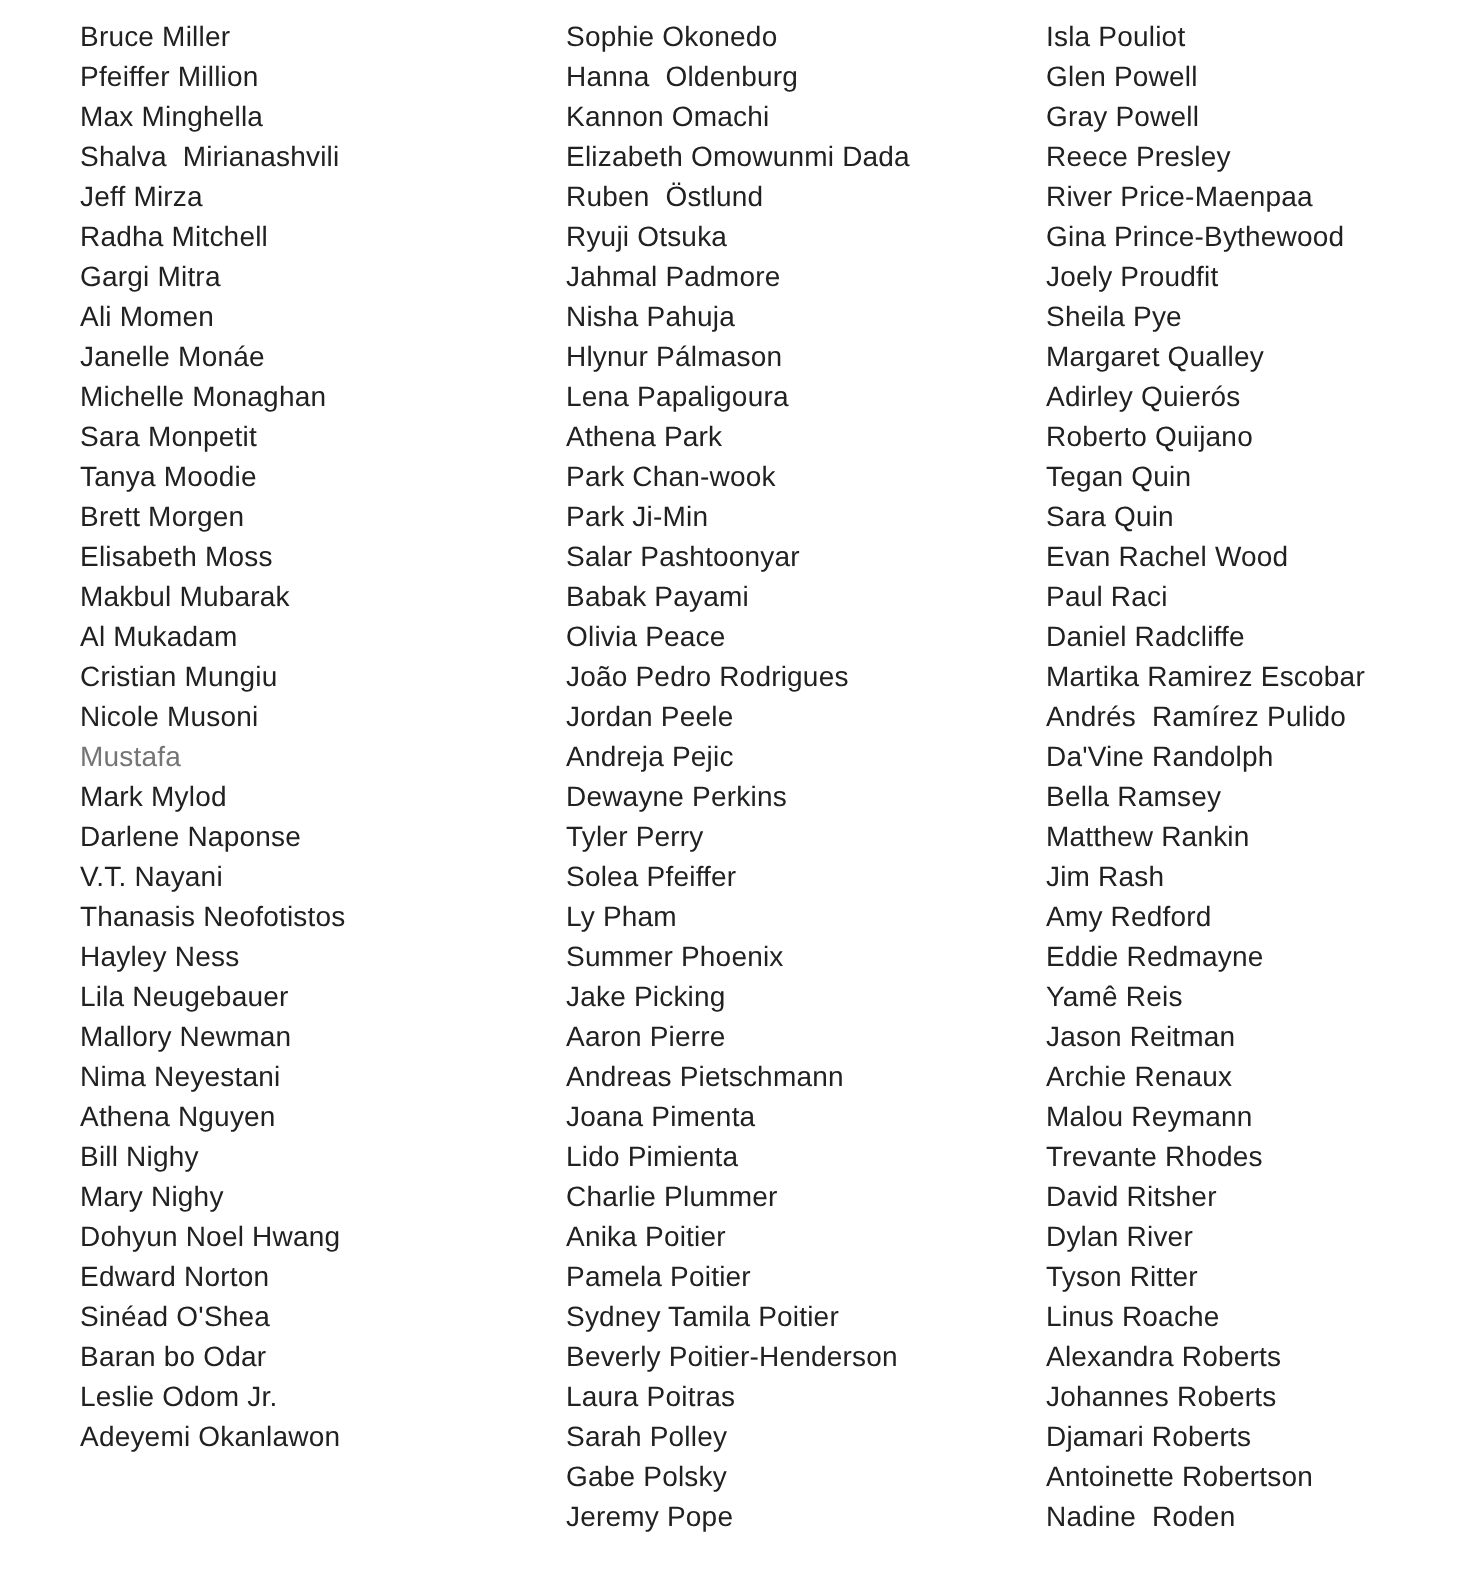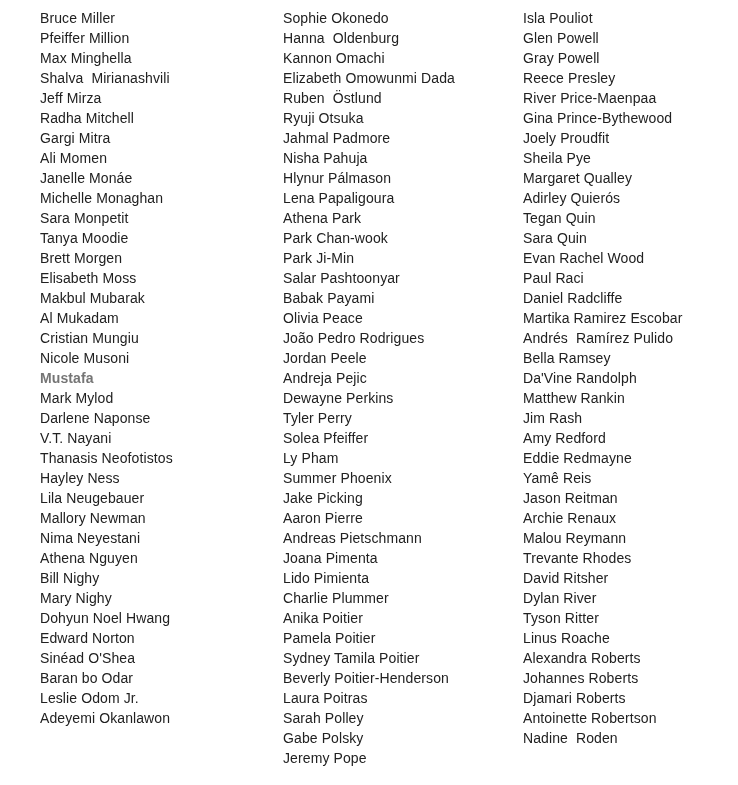--- a/index.html
+++ b/index.html
@@ -30,21 +30,20 @@
   }
   .name-item {
     font-size: 14px;
     line-height: 20px;
     color: var(--text);
     white-space: pre; 
     letter-spacing: 0.1px;
   }
   .name-item.muted {
     color: var(--muted);
-    font-weight: bold;
   }
 </style>
 </head>
 <body>
 
 <div class="page">
   <div class="columns">
     <div class="col">
         <div class="name-item">Bruce Miller</div>
         <div class="name-item">Pfeiffer Million</div>
@@ -127,29 +126,30 @@
         <div class="name-item">Isla Pouliot</div>
         <div class="name-item">Glen Powell</div>
         <div class="name-item">Gray Powell</div>
         <div class="name-item">Reece Presley</div>
         <div class="name-item">River Price-Maenpaa</div>
         <div class="name-item">Gina Prince-Bythewood</div>
         <div class="name-item">Joely Proudfit</div>
         <div class="name-item">Sheila Pye</div>
         <div class="name-item">Margaret Qualley</div>
         <div class="name-item">Adirley Quierós</div>
+        <div class="name-item">Roberto Quijano</div>
         <div class="name-item">Tegan Quin</div>
         <div class="name-item">Sara Quin</div>
         <div class="name-item">Evan Rachel Wood</div>
         <div class="name-item">Paul Raci</div>
         <div class="name-item">Daniel Radcliffe</div>
         <div class="name-item">Martika Ramirez Escobar</div>
         <div class="name-item">Andrés  Ramírez Pulido</div>
+        <div class="name-item">Da'Vine Randolph</div>
         <div class="name-item">Bella Ramsey</div>
-        <div class="name-item">Da'Vine Randolph</div>
         <div class="name-item">Matthew Rankin</div>
         <div class="name-item">Jim Rash</div>
         <div class="name-item">Amy Redford</div>
         <div class="name-item">Eddie Redmayne</div>
         <div class="name-item">Yamê Reis</div>
         <div class="name-item">Jason Reitman</div>
         <div class="name-item">Archie Renaux</div>
         <div class="name-item">Malou Reymann</div>
         <div class="name-item">Trevante Rhodes</div>
         <div class="name-item">David Ritsher</div>

